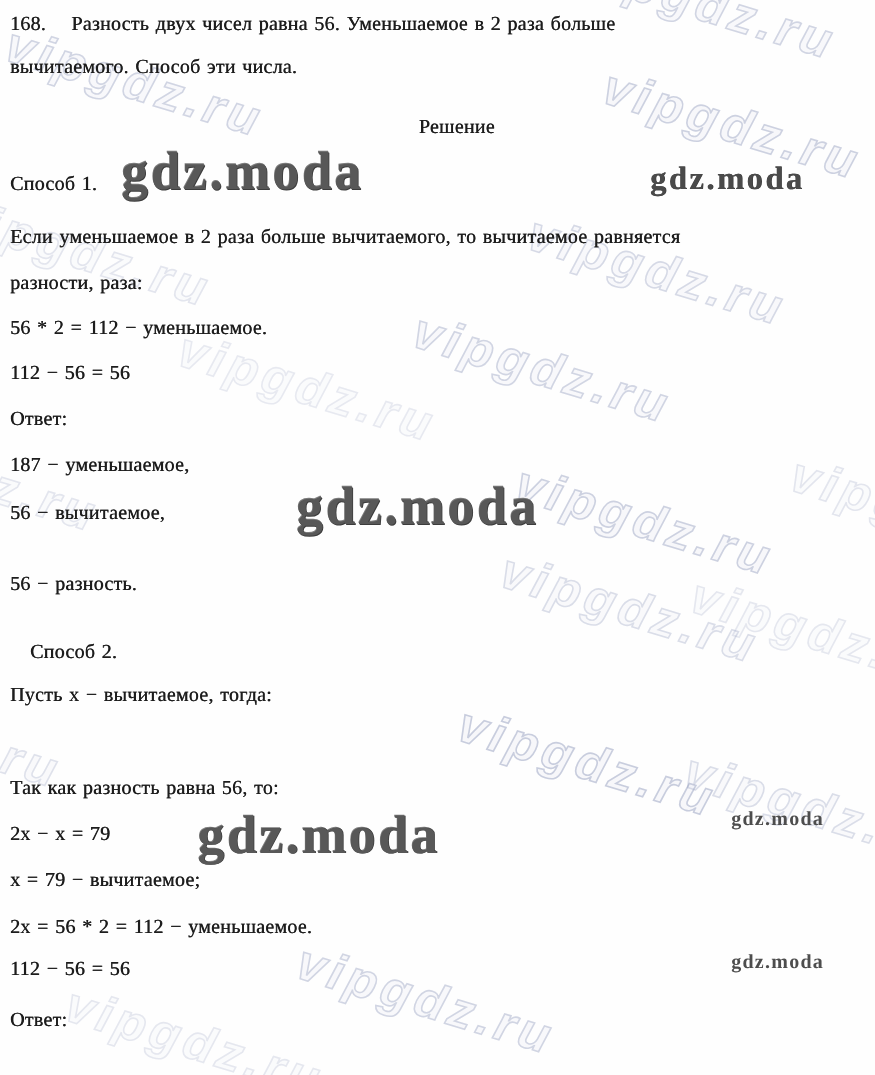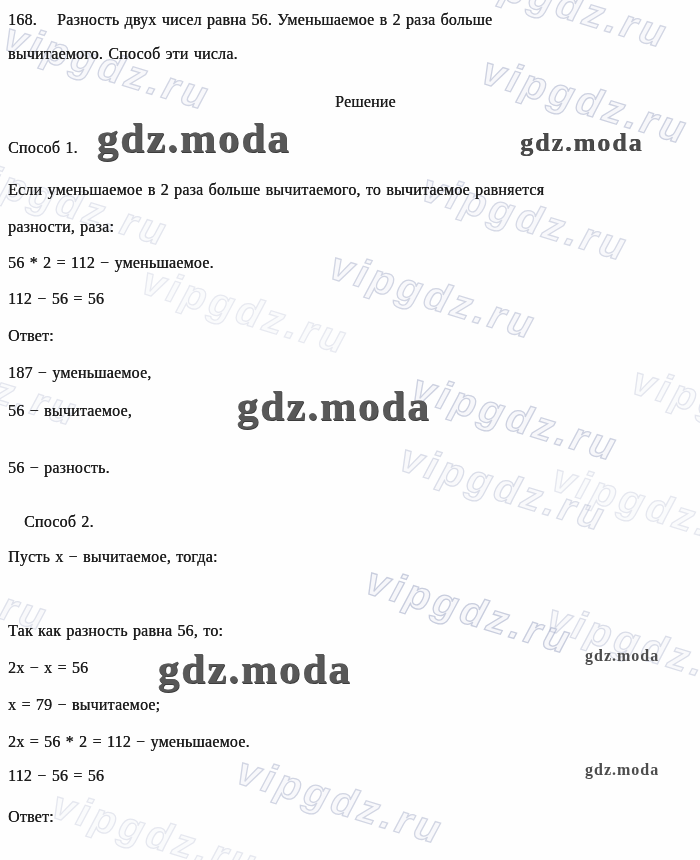--- a/index.html
+++ b/index.html
@@ -118,19 +118,19 @@
   <p class="ln" style="top:251px;">56 * 2 = 112 − уменьшаемое.</p>
   <p class="ln" style="top:287px;">112 − 56 = 56</p>
   <p class="ln" style="top:324px;">Ответ:</p>
   <p class="ln" style="top:361px;">187 − уменьшаемое,</p>
   <p class="ln" style="top:399px;">56 − вычитаемое,</p>
   <p class="ln" style="top:456px;">56 − разность.</p>
 
   <p class="ln" style="top:510px;margin-left:16px;">Способ 2.</p>
   <p class="ln" style="top:545px;">Пусть x − вычитаемое, тогда:</p>
   <p class="ln" style="top:619px;">Так как разность равна 56, то:</p>
-  <p class="ln" style="top:656px;">2x − x = 56</p>
+  <p class="ln" style="top:656px;">2x − x = 79</p>
   <p class="ln" style="top:693px;">x = 79 − вычитаемое;</p>
   <p class="ln" style="top:730px;">2x = 56 * 2 = 112 − уменьшаемое.</p>
   <p class="ln" style="top:764px;">112 − 56 = 56</p>
   <p class="ln" style="top:805px;">Ответ:</p>
 
 </div>
 
 </body></html>

